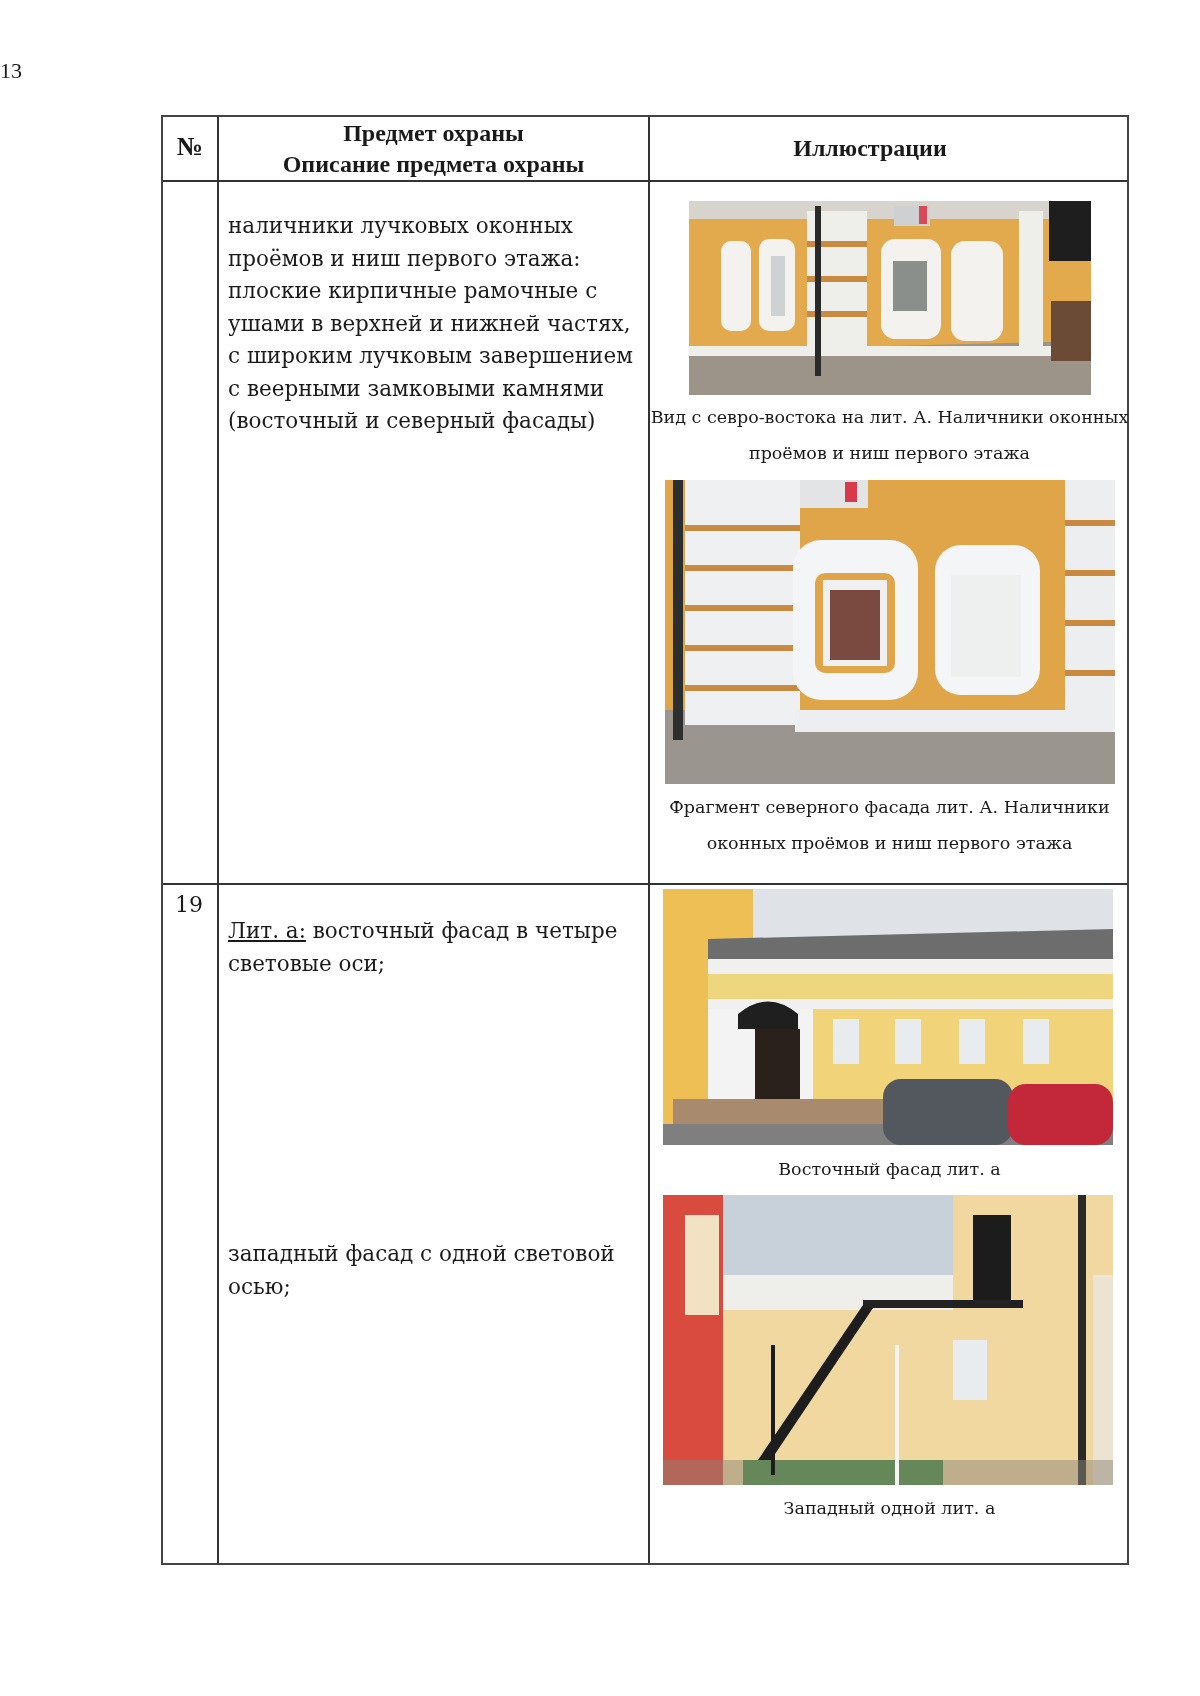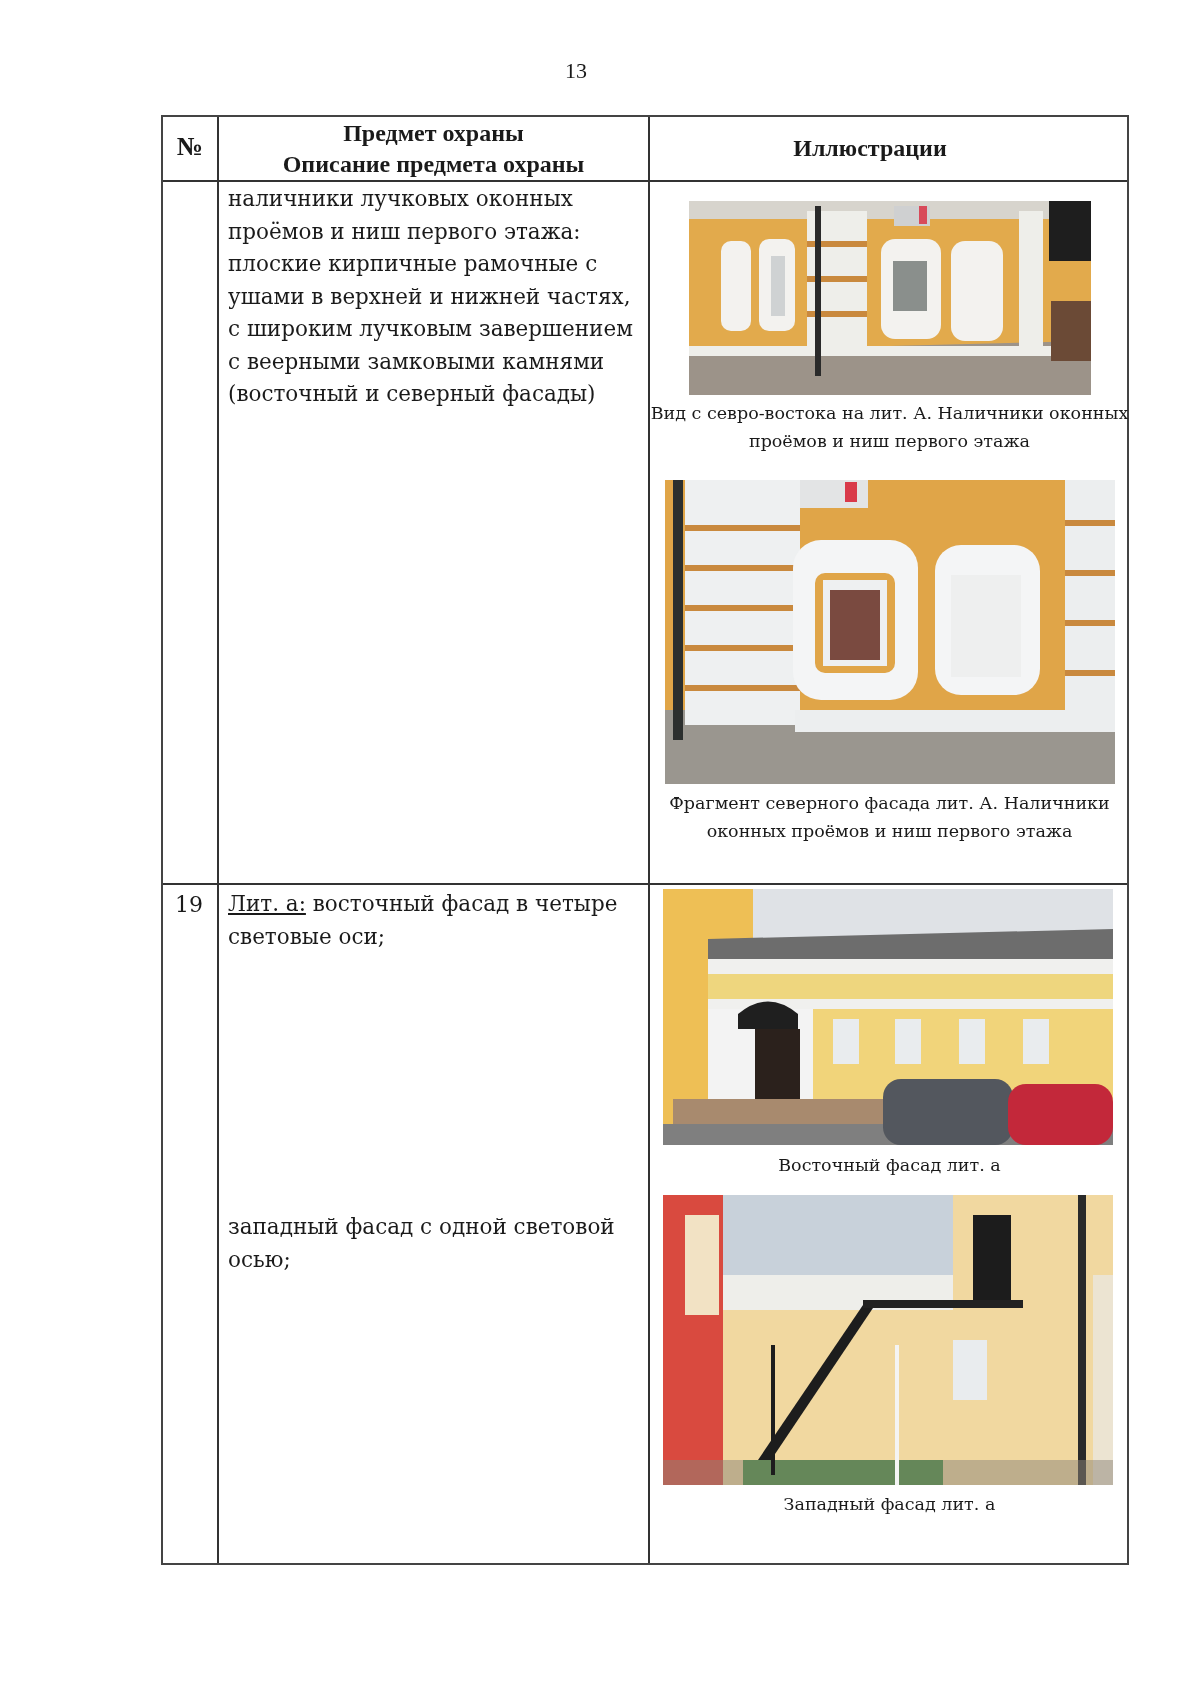--- a/index.html
+++ b/index.html
@@ -1,32 +1,32 @@
 <!DOCTYPE html>
 <html><head>
 <meta charset="utf-8">
 <style>
   html, body { margin: 0; padding: 0; background: #ffffff; }
   body { width: 1200px; height: 1696px; position: relative; overflow: hidden;
          font-family: "DejaVu Serif", "Liberation Serif", serif; color: #1a1a1a; }
-  .page-num { position: absolute; top: 58px; left: 0; width: 1152px; text-align: center;
+  .page-num { position: absolute; top: 58px; left: 0; width: 1152px; text-align: left;
               font-family: "Liberation Serif", serif; font-size: 22px; }
   .tbl { position: absolute; left: 161px; top: 115px; width: 968px; height: 1450px;
          border: 2px solid #444; box-sizing: border-box; }
   .vline { position: absolute; top: 0; bottom: 0; width: 2px; background: #333; }
   .hline { position: absolute; left: 0; right: 0; height: 2px; background: #333; }
   .hdr { position: absolute; font-family: "Liberation Serif", serif; font-weight: bold;
          font-size: 24px; text-align: center; line-height: 31px; }
   .cell-num { position: absolute; font-family: "DejaVu Serif", serif; font-size: 22px; text-align: right; }
   .desc { position: absolute; font-family: "DejaVu Serif", serif; font-size: 21.5px;
-          line-height: 32.5px; width: 420px; }
+          line-height: 32.5px; width: 420px; margin-top: 27px; }
   .desc u { text-decoration: underline; }
   .photo { position: absolute; overflow: hidden; }
   .caption { position: absolute; font-family: "DejaVu Serif", serif; font-size: 17.5px;
-             line-height: 28px; text-align: center; }
+             line-height: 36px; text-align: center; }
 </style>
 </head>
 <body>
 
 <div class="page-num">13</div>
 
 <div class="tbl">
 
   <div class="vline" style="left:54px"></div>
   <div class="vline" style="left:485px"></div>
@@ -140,14 +140,14 @@
       <rect x="200" y="105" width="160" height="8" fill="#222"></rect>
       <rect x="290" y="145" width="34" height="60" fill="#e9ecee"></rect>
       <rect x="415" y="0" width="8" height="290" fill="#2a2a2a"></rect>
       <rect x="430" y="80" width="20" height="210" fill="#ece4d2"></rect>
       <rect x="80" y="265" width="200" height="25" fill="#3f8a3a"></rect>
       <rect x="0" y="265" width="450" height="25" fill="#8c8378" opacity="0.5"></rect>
       <rect x="108" y="150" width="4" height="130" fill="#1d1d1d"></rect>
       <rect x="232" y="150" width="4" height="140" fill="#f4f4f4"></rect>
     </svg>
   </div>
-  <div class="caption" style="left:487px;width:479px;top:1373px">Западный фасад лит. а</div>
+  <div class="caption" style="left:487px;width:479px;top:1373px">Западный одной лит. а</div>
 </div>
 
 </body></html>

